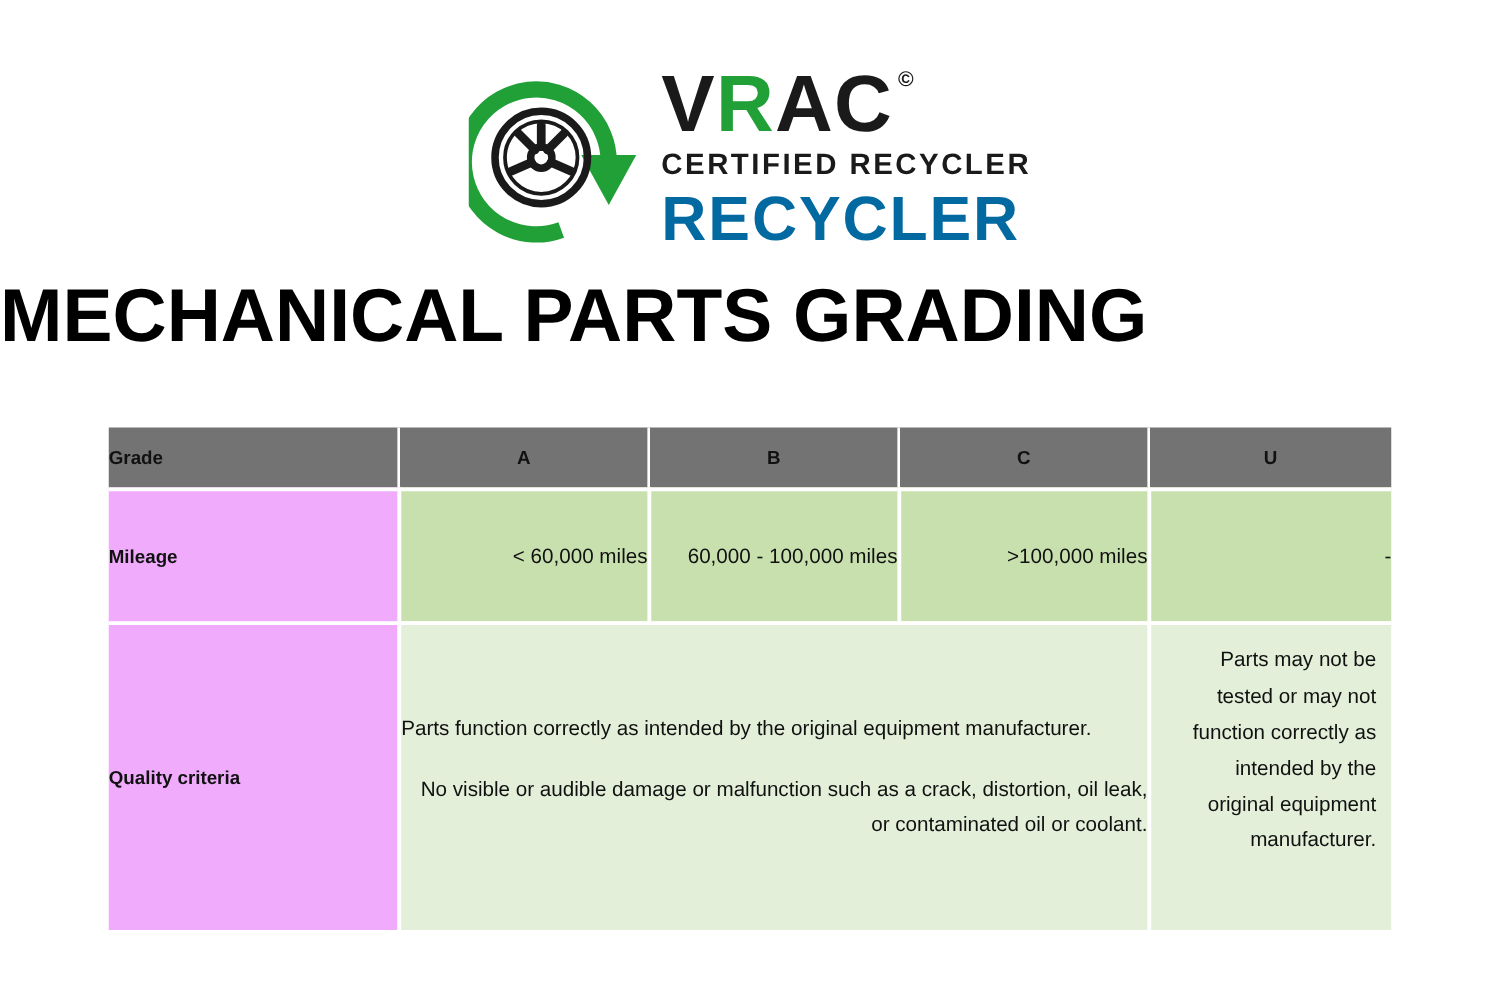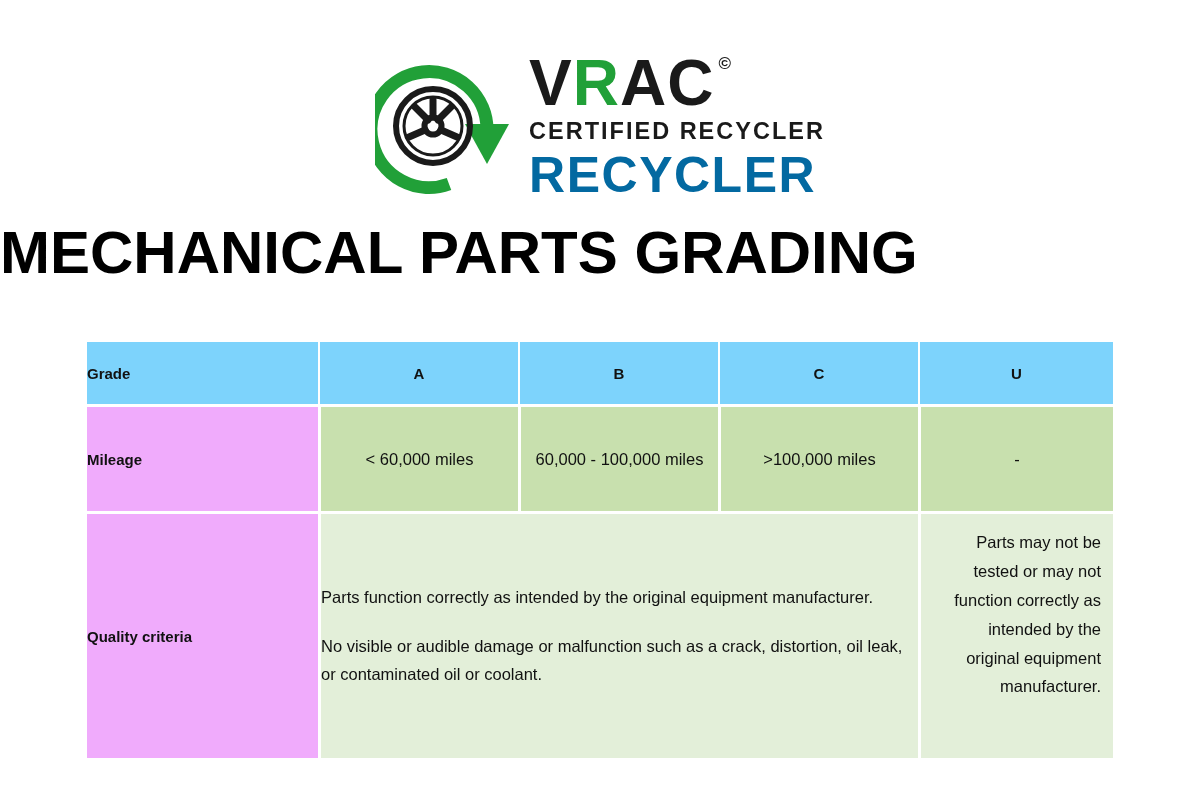--- a/index.html
+++ b/index.html
@@ -97,22 +97,22 @@
     border-collapse: separate;
     border-spacing: 0;
     table-layout: fixed;
   }
   .grading-table td {
     vertical-align: middle;
     padding: 0;
   }
 
   .hdr {
-    background: #7dd3fc;
-    height: 62px;
+    background: #737373;
+    height: 48px;
     font-weight: bold;
     font-size: 15px;
     color: #111;
   }
   .hdr-label {
     text-align: left;
     padding-left: 13px;
   }
   .hdr-grade {
     text-align: center;
@@ -124,21 +124,21 @@
     font-weight: bold;
     font-size: 15px;
     color: #111;
     text-align: left;
     padding-left: 13px;
     border-top: 3px solid #ffffff;
   }
 
   .mileage-cell {
     background: #c8e0ae;
-    text-align: center;
+    text-align: right;
     font-size: 16.5px;
     line-height: 1.5;
     color: #111;
     border-top: 3px solid #ffffff;
     border-left: 3px solid #ffffff;
     padding: 4px 8px;
   }
   .mileage-row td { height: 104px; }
 
   .criteria-cell {
@@ -148,21 +148,21 @@
     line-height: 1.75;
     color: #111;
     border-top: 3px solid #ffffff;
     border-left: 3px solid #ffffff;
     padding: 14px 18px 14px 18px;
     vertical-align: middle;
   }
   .criteria-cell p {
     margin: 0 0 20px 0;
   }
-  .criteria-cell p:last-child { margin-bottom: 0; }
+  .criteria-cell p:last-child { margin-bottom: 0; text-align: right; }
   .criteria-cell.narrow {
     padding: 14px 12px;
     vertical-align: top;
     text-align: right;
   }
   .criteria-row td { height: 216px; }
 </style>
 </head>
 <body>
 

